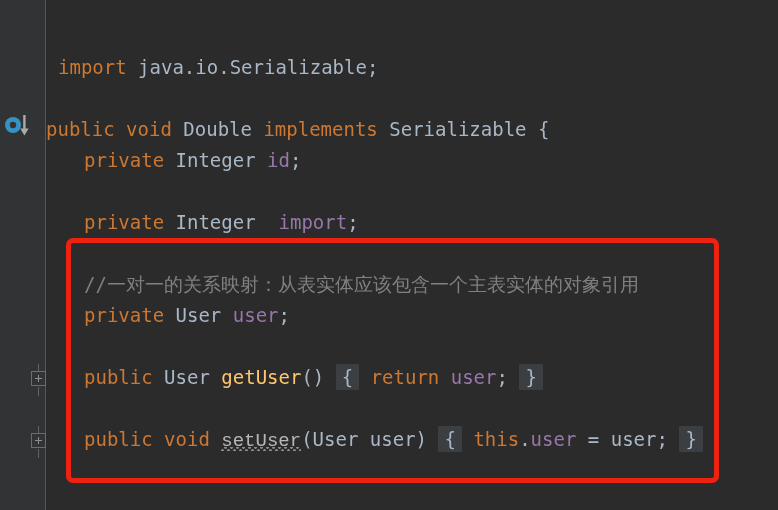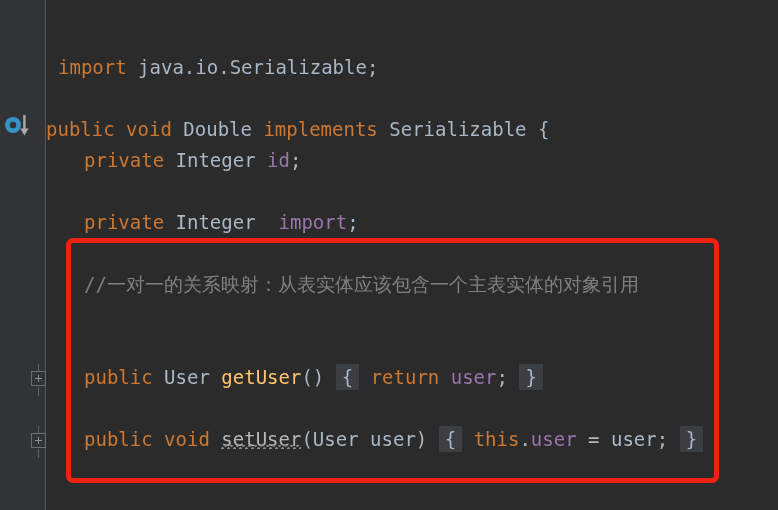--- a/index.html
+++ b/index.html
@@ -106,20 +106,21 @@
     color: #a9b7c6;
     padding: 2px 6px;
     border-radius: 1px;
   }
 
   
   .wavy {
     color: #b7b7b7;
     position: relative;
     text-decoration: none;
+    font-family: Liberation Mono, monospace;
   }
   .wavy::after {
     content: "";
     position: absolute;
     left: 0; right: 0;
     bottom: 1px;
     height: 4px;
     background-image:
       radial-gradient(circle at 1.5px 3.2px, #8a8a8a 1.1px, transparent 1.3px),
       radial-gradient(circle at 4.5px 0.8px, #8a8a8a 1.1px, transparent 1.3px);
@@ -162,19 +163,20 @@
 
   <div class="fold-box" style="left:38px; top:371px; margin-left:-7px;"></div>
   <div class="fold-box" style="left:38px; top:433px; margin-left:-7px;"></div>
 
   <div id="code">
     <div class="line" style="left:12px; top:52px;"><span class="kw">import</span><span class="plain"> java</span><span class="punc">.</span><span class="plain">io</span><span class="punc">.</span><span class="type">Serializable</span><span class="punc">;</span></div>
     <div class="line" style="left:0px;  top:114px;"><span class="kw">public</span><span class="plain"> </span><span class="kw">void</span><span class="plain"> </span><span class="type">Double</span><span class="plain"> </span><span class="kw">implements</span><span class="plain"> </span><span class="type">Serializable</span><span class="punc"> {</span></div>
     <div class="line" style="left:38px; top:145px;text-align:right;"><span class="kw">private</span><span class="plain"> </span><span class="type">Integer</span><span class="plain"> </span><span class="field">id</span><span class="punc">;</span></div>
     <div class="line" style="left:38px; top:207px;"><span class="kw">private</span><span class="plain"> </span><span class="type">Integer</span><span class="plain">  </span><span class="field">import</span><span class="punc">;</span></div>
     <div class="line" style="left:38px; top:269px;text-align:right;"><span class="comment">//一对一的关系映射：从表实体应该包含一个主表实体的对象引用</span></div>
+    <div class="line" style="left:38px; top:300px;"><span class="kw">private</span><span class="plain"> </span><span class="type">User</span><span class="plain"> </span><span class="field">user</span><span class="punc">;</span></div>
     <div class="line" style="left:38px; top:362px;"><span class="kw">public</span><span class="plain"> </span><span class="type">User</span><span class="plain"> </span><span class="method">getUser</span><span class="punc">()</span><span class="plain"> </span><span class="fold-chip">{</span><span class="plain"> </span><span class="kw">return</span><span class="plain"> </span><span class="field">user</span><span class="punc">;</span><span class="plain"> </span><span class="fold-chip">}</span></div>
     <div class="line" style="left:38px; top:424px;"><span class="kw">public</span><span class="plain"> </span><span class="kw">void</span><span class="plain"> </span><span class="wavy">setUser</span><span class="punc">(</span><span class="type">User</span><span class="plain"> </span><span class="plain">user</span><span class="punc">)</span><span class="plain"> </span><span class="fold-chip">{</span><span class="plain"> </span><span class="kw">this</span><span class="punc">.</span><span class="field">user</span><span class="punc"> = </span><span class="plain">user</span><span class="punc">;</span><span class="plain"> </span><span class="fold-chip">}</span></div>
   </div>
 
   <div id="annotation-rect"></div>
 
 </div>
 
 </body></html>

